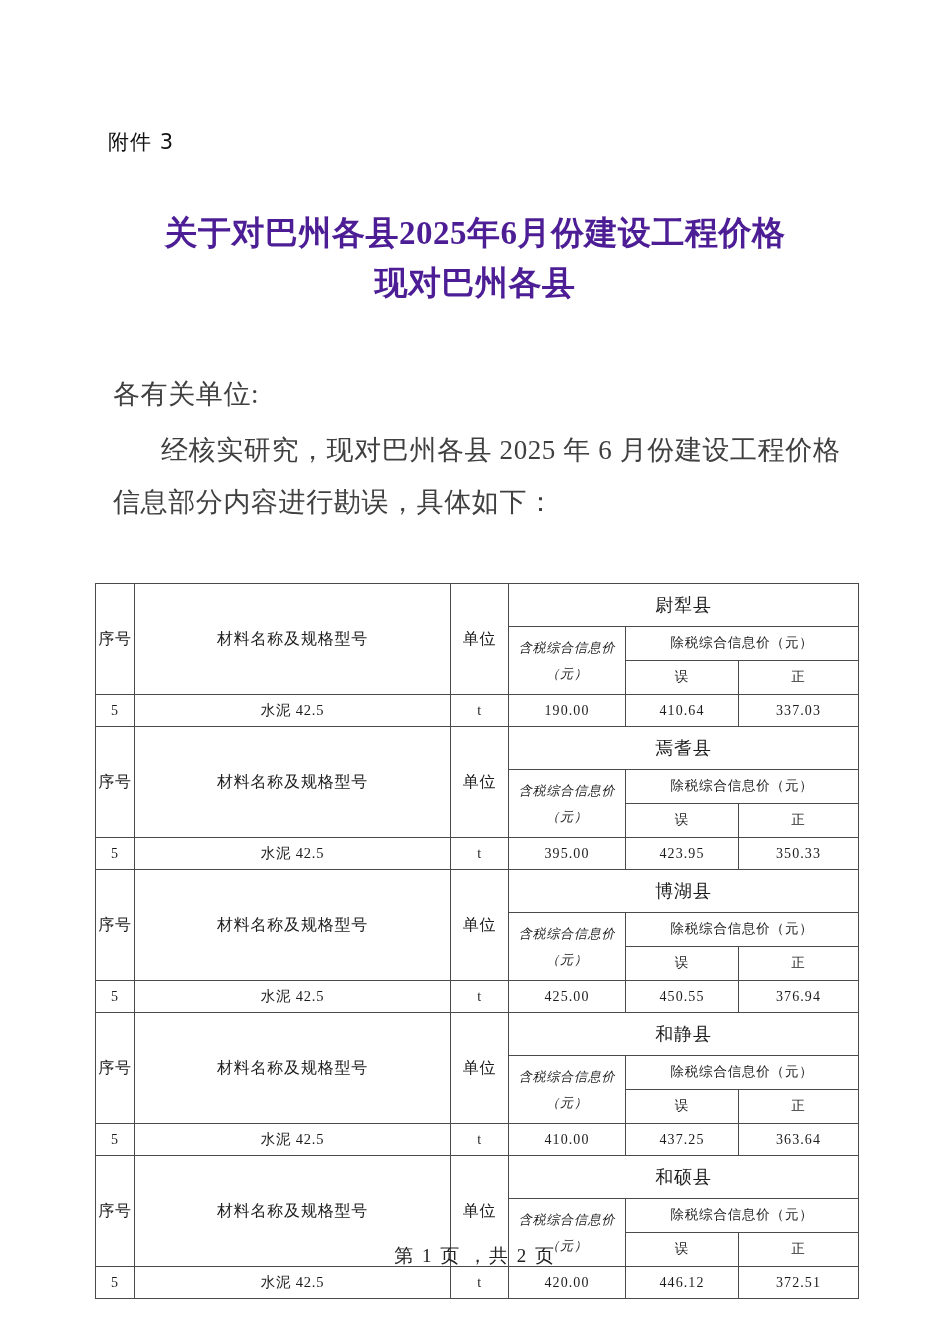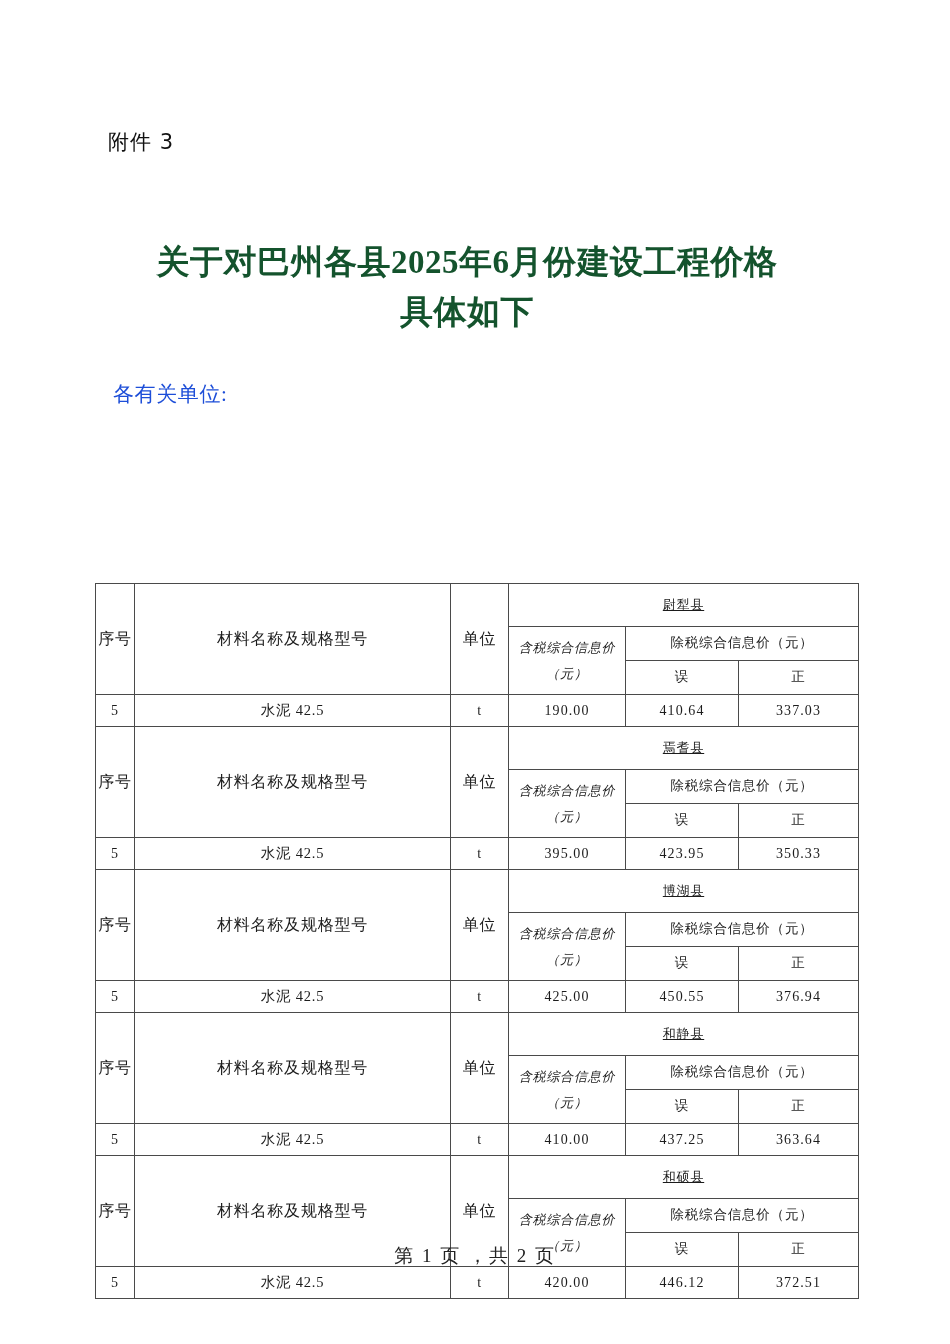--- a/index.html
+++ b/index.html
@@ -30,44 +30,43 @@
     top: 128px;
     font-family: "DejaVu Sans", "Liberation Sans", sans-serif;
     font-size: 21px;
     letter-spacing: 1px;
     color: #111;
   }
 
   
   .doc-title {
     position: absolute;
-    left: 107px;
+    left: 115px;
     top: 208px;
     width: 720px;
     text-align: center;
     font-family: "Liberation Serif", "DejaVu Serif", serif;
     font-weight: bold;
     font-size: 33px;
     line-height: 50px;
     letter-spacing: 0.5px;
-    color: #14532d;
-    margin-top: 29px;
+    color: #4c1d95;
   }
   .doc-title .ln { display: block; }
 
   
   .body-block {
     position: absolute;
     left: 113px;
     top: 368px;
     width: 740px;
-    font-size: 21px;
+    font-size: 27px;
     line-height: 52px;
     letter-spacing: 0.6px;
-    color: #1d4ed8;
+    color: #404040;
   }
   .body-block .p-salutation { display: block; }
   .body-block .p-main {
     display: block;
     text-indent: 48px;
     margin-top: 4px;
   }
 
   
   .price-table {
@@ -93,21 +92,21 @@
   .c-unit   { width: 58px; }
   .c-incl   { width: 117px; }
   .c-wrong  { width: 113px; }
   .c-right  { width: 120px; }
 
   .r-county   { height: 43px; }
   .r-sub1     { height: 34px; }
   .r-sub2     { height: 34px; }
   .r-data     { height: 32px; }
 
-  td.county-name { font-size: 13px; text-decoration: underline; }
+  td.county-name { font-size: 18px; }
   td.hdr-seq, td.hdr-name, td.hdr-unit { font-size: 16px; }
   td.incl-head {
     font-size: 13px;
     line-height: 1.95;
     font-style: italic;
   }
   td.incl-head .l2 { display: block; }
   td.excl-head { font-size: 13.5px; }
   td.sub-wrong, td.sub-right { font-size: 13.5px; }
 
@@ -129,25 +128,26 @@
 </style>
 </head>
 <body>
 
 <div class="page" data-name="document-page">
 
   <div class="attachment-label" data-name="attachment-label">附件 3</div>
 
   <div class="doc-title" data-name="page-title">
     <span class="ln" data-name="page-title-line-1">关于对巴州各县2025年6月份建设工程价格</span>
-    <span class="ln" data-name="page-title-line-2">具体如下</span>
+    <span class="ln" data-name="page-title-line-2">现对巴州各县</span>
   </div>
 
   <div class="body-block" data-name="body-text">
     <span class="p-salutation" data-name="salutation">各有关单位:</span>
+    <span class="p-main" data-name="body-paragraph">经核实研究，现对巴州各县 2025 年 6 月份建设工程价格信息部分内容进行勘误，具体如下：</span>
   </div>
 
   <table class="price-table" data-name="price-correction-table">
     <colgroup>
       <col class="c-no">
         <col class="c-name">
         <col class="c-unit">
       <col class="c-incl">
         <col class="c-wrong">
         <col class="c-right">

